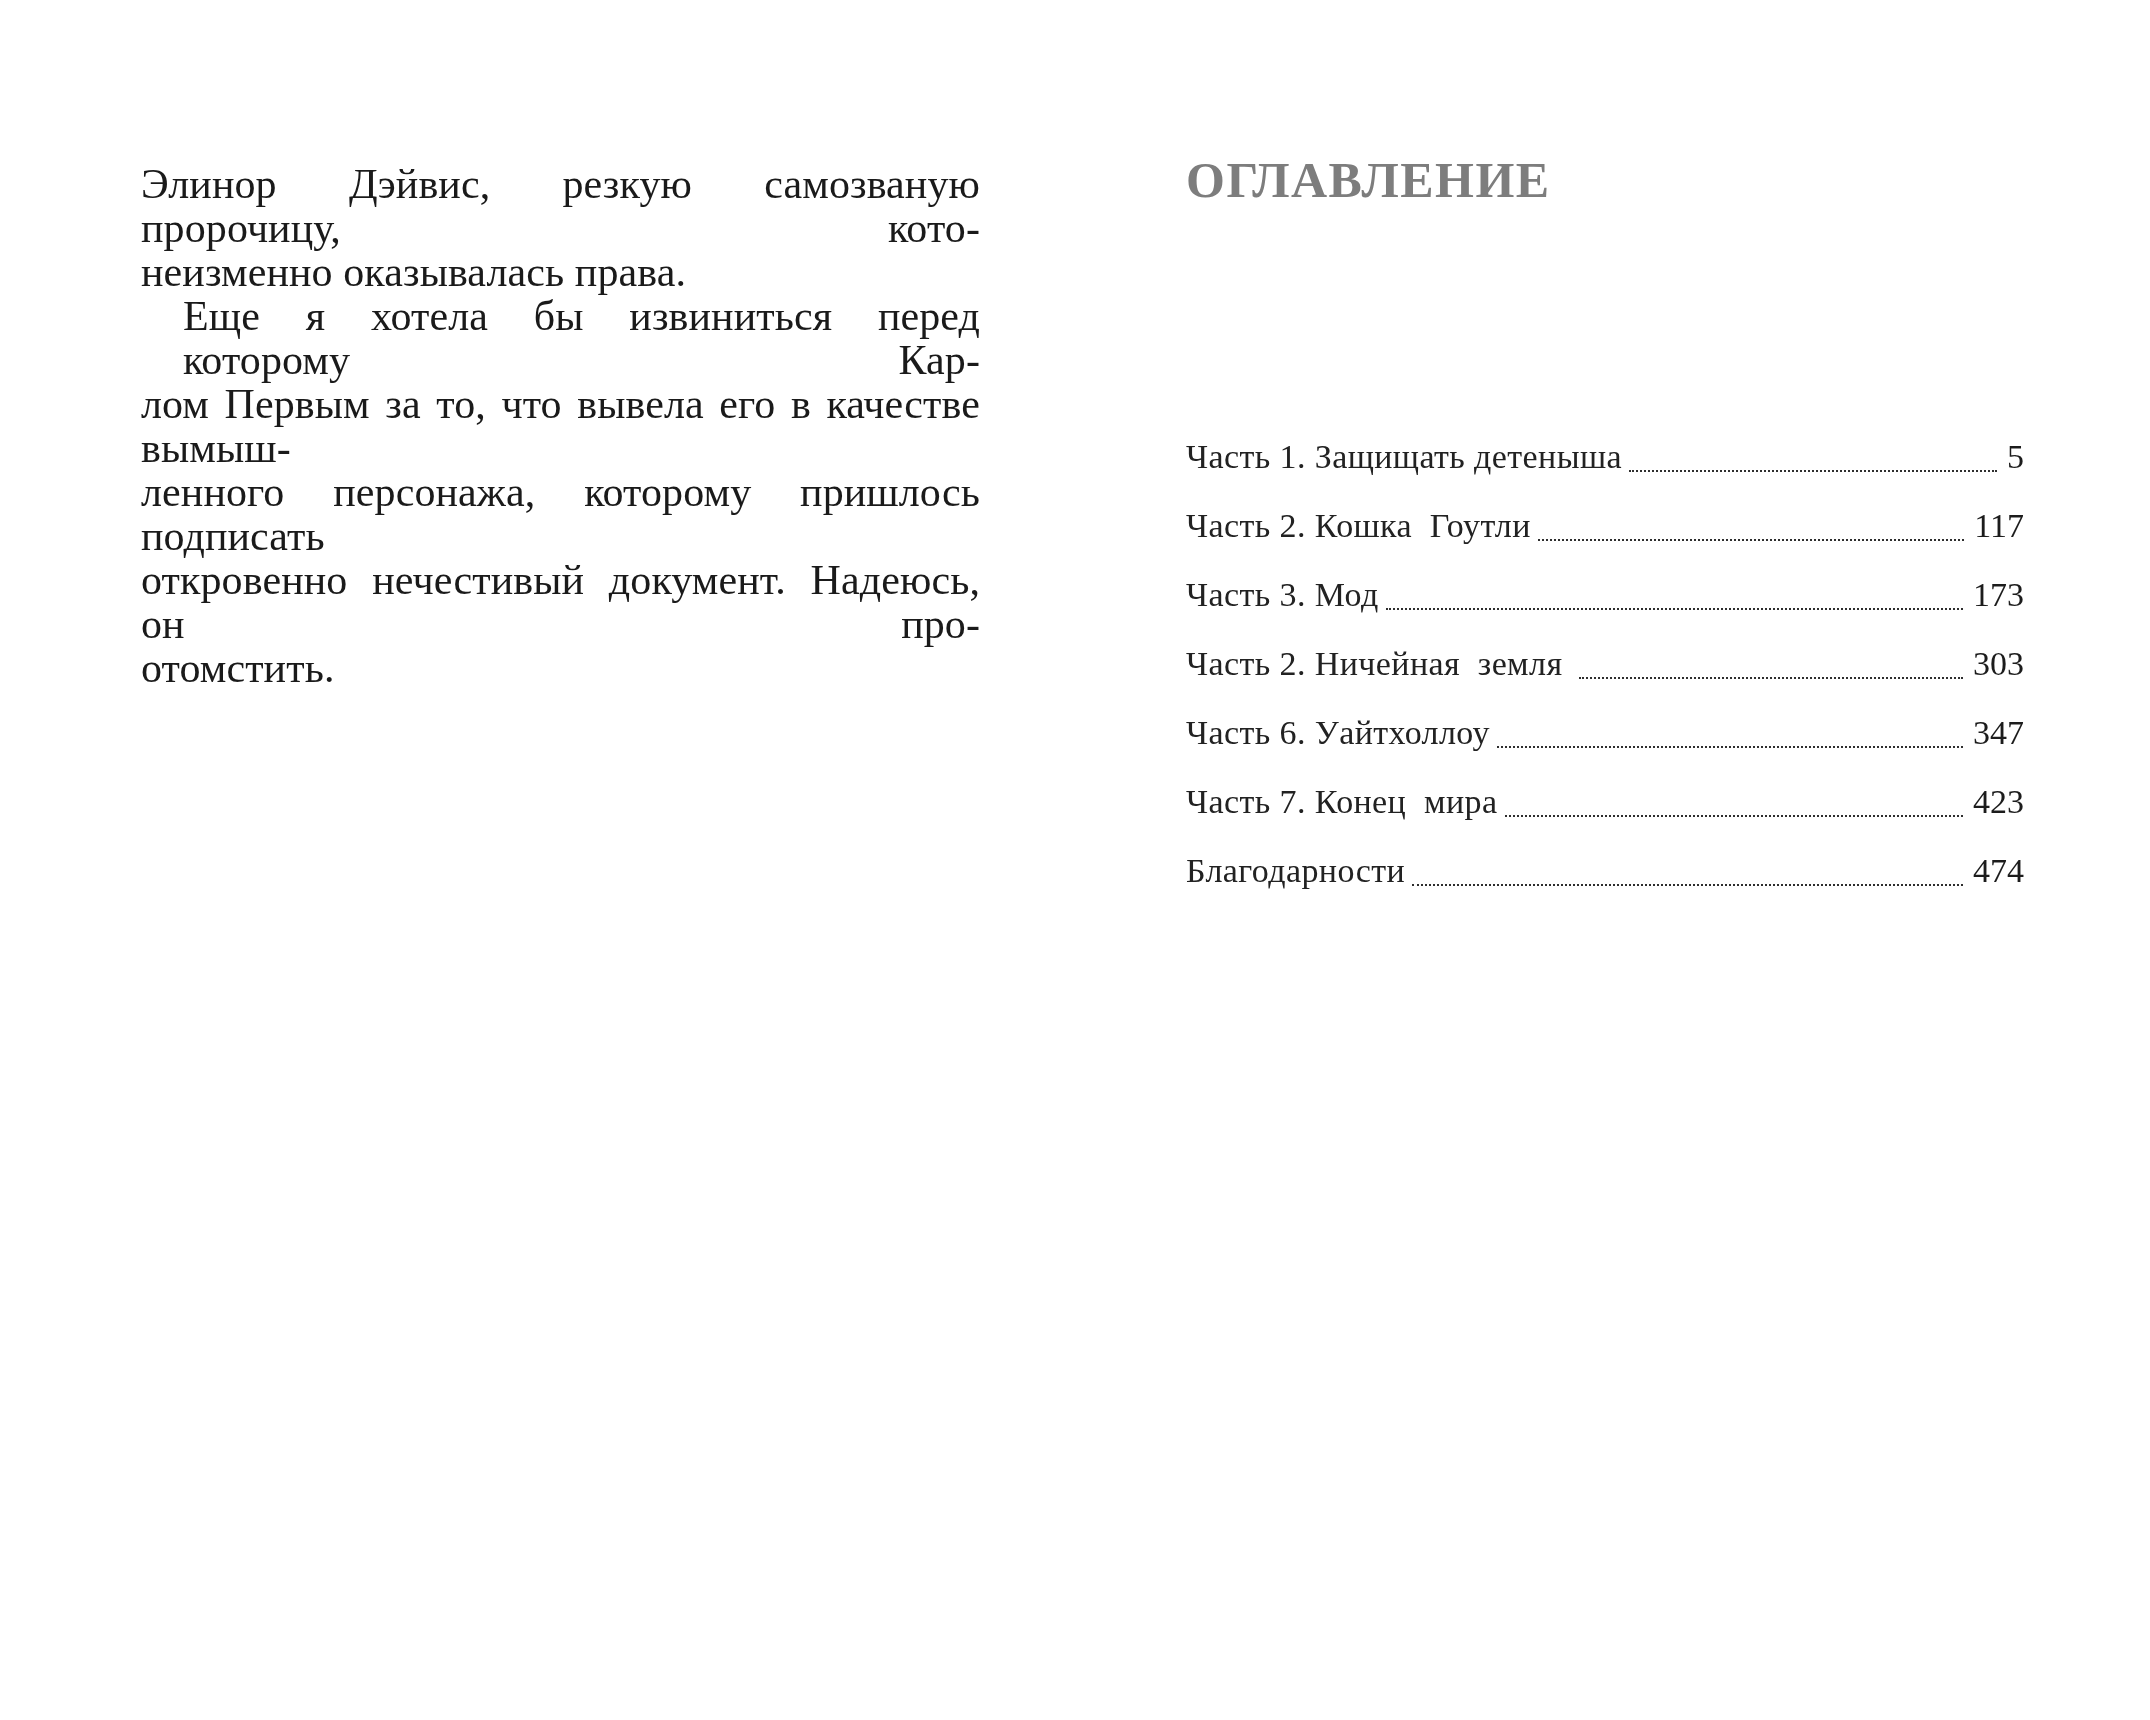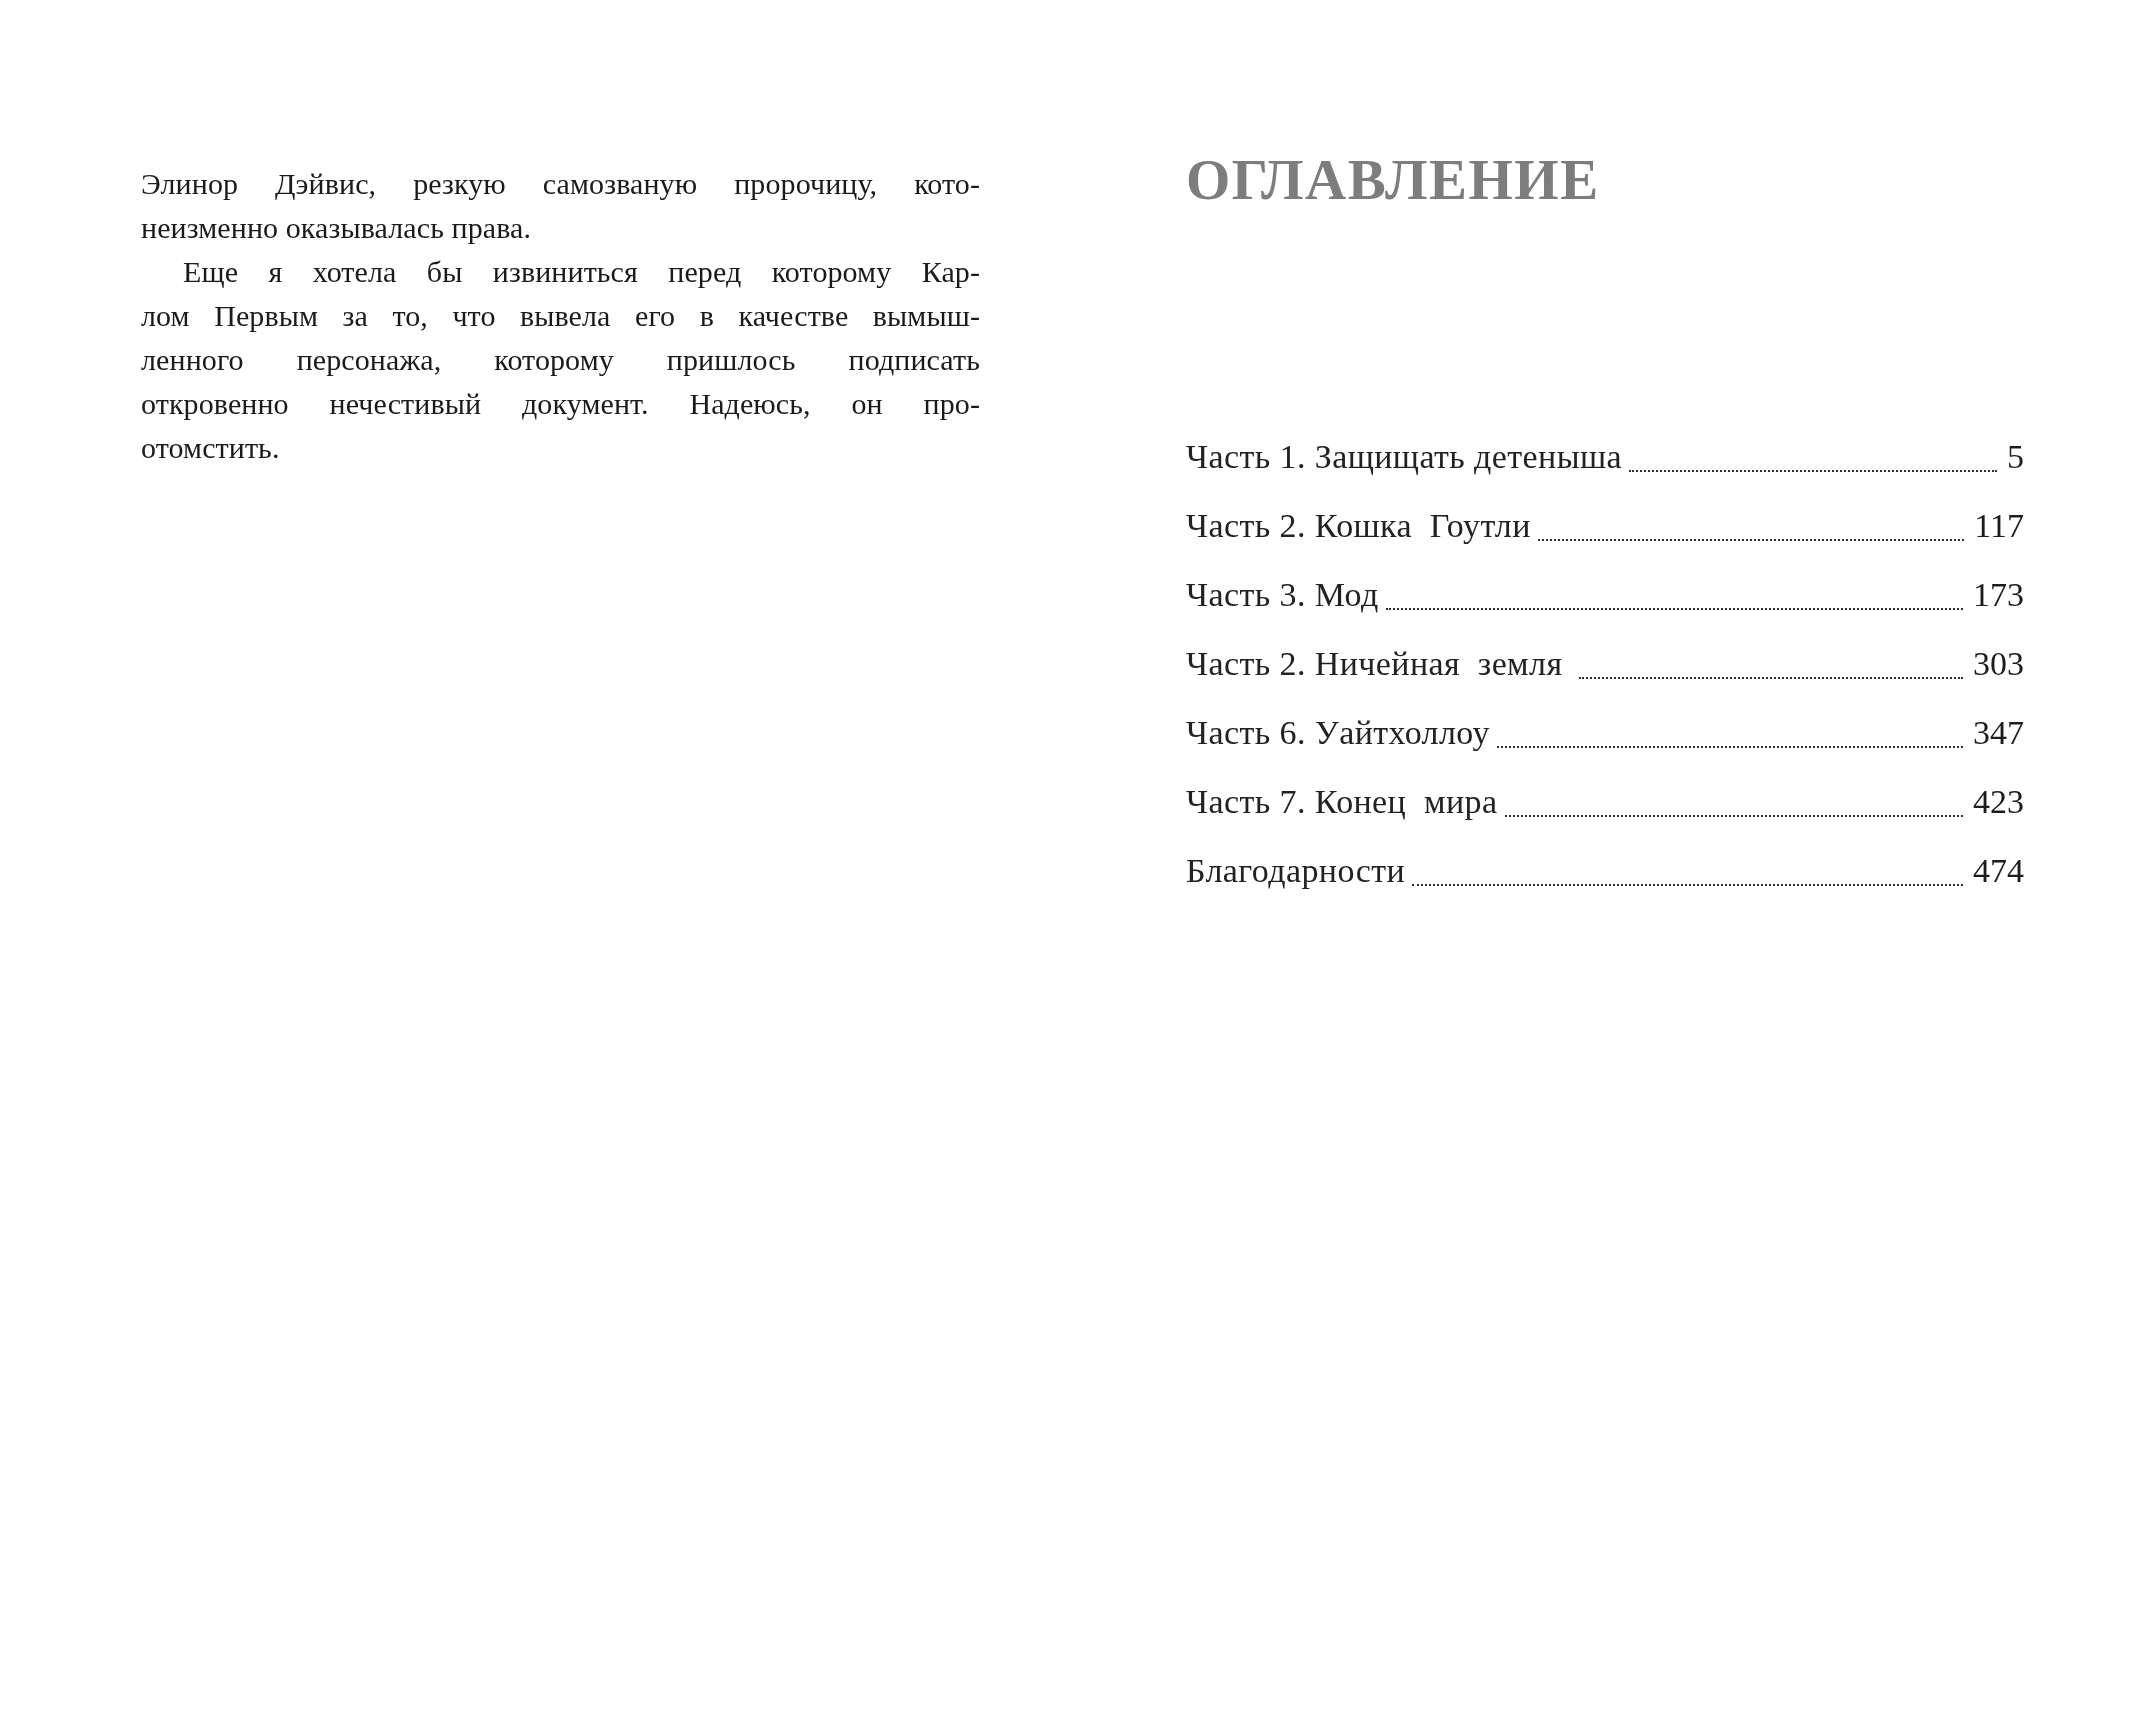--- a/index.html
+++ b/index.html
@@ -17,21 +17,21 @@
   }
 
   
   .left-text {
     position: absolute;
     left: 141px;
     top: 162px;
     width: 839px;
   }
   .tline {
-    font-size: 30px;
+    font-size: 42px;
     line-height: 44px;
     white-space: normal;
     text-align: left;
     color: #1a1a1a;
     letter-spacing: 0.1px;
   }
   .tline.justify {
     text-align: justify;
     text-align-last: justify;
   }
@@ -41,21 +41,21 @@
 
   
   .right-page {
     position: absolute;
     left: 1186px;
     top: 154px;
     width: 838px;
   }
   .toc-title {
     margin: 0;
-    font-size: 57px;
+    font-size: 50px;
     line-height: 52px;
     font-weight: bold;
     letter-spacing: 1.5px;
     color: #7d7d7d;
   }
   .toc-list {
     margin-top: 230px;
   }
   .toc-row {
     display: flex;

